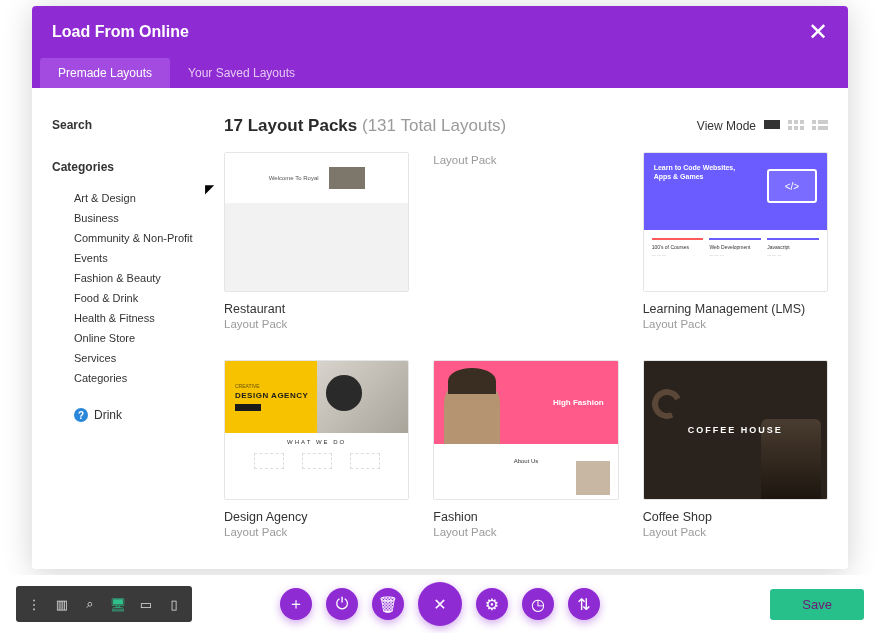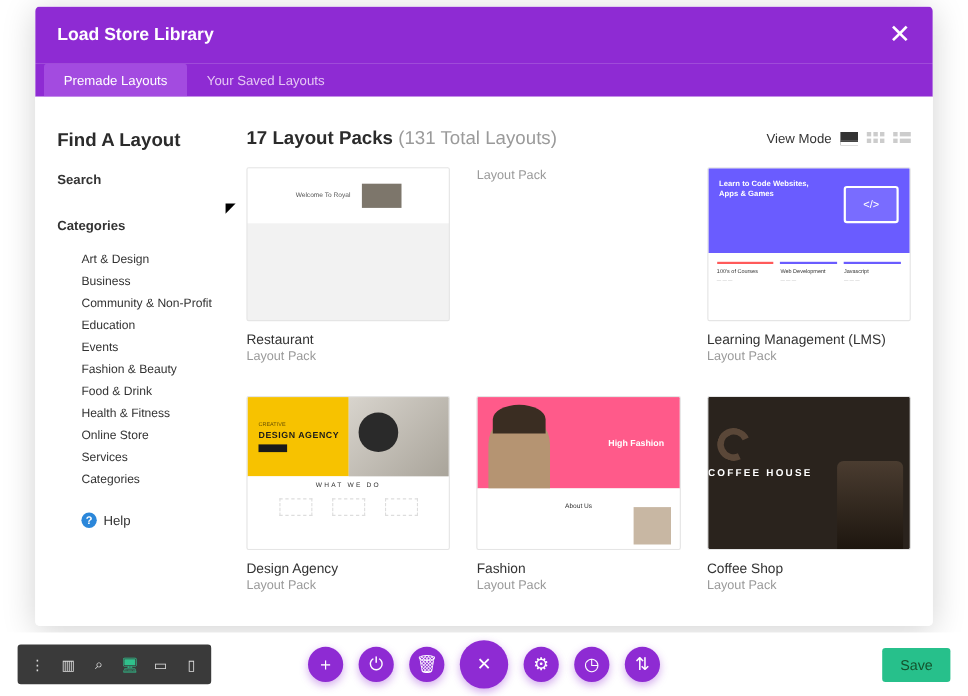--- a/index.html
+++ b/index.html
@@ -83,77 +83,75 @@
 
 .th-fashion .hero{height:60%;background:#ff5a8a;position:relative;display:flex;align-items:center;justify-content:flex-end;padding-right:14px;}
 .th-fashion .hero .t{color:#fff;font-size:8px;font-weight:600;text-align:right;}
 .th-fashion .hero .fig{position:absolute;left:10px;bottom:-10px;width:56px;height:78px;background:#b59472;border-radius:28px 28px 0 0;}
 .th-fashion .hero .fig::before{content:"";position:absolute;top:-8px;left:4px;right:4px;height:26px;background:#3a2d22;border-radius:50% 50% 0 0;}
 .th-fashion .below{height:40%;background:#fff;position:relative;display:flex;align-items:flex-start;justify-content:center;padding-top:14px;}
 .th-fashion .below .t{font-size:6px;color:#333;}
 .th-fashion .below .mini{position:absolute;right:8px;bottom:4px;width:34px;height:34px;background:#c8b7a3;}
 
 .th-coffee{background:#2a231d;}
-.th-coffee .inner{position:absolute;inset:0;display:flex;flex-direction:column;justify-content:center;}
+.th-coffee .inner{position:absolute;inset:0;display:flex;flex-direction:column;align-items:center;justify-content:center;}
 .th-coffee .t{color:#fff;font-size:9px;letter-spacing:2px;font-weight:600;}
 .th-coffee .machine{position:absolute;right:6px;bottom:0;width:60px;height:80px;background:linear-gradient(180deg,#4a3c30,#1d160f);border-radius:6px 6px 0 0;}
 .th-coffee .handle{position:absolute;left:8px;top:28px;width:30px;height:30px;border:6px solid #5a4738;border-radius:50%;border-right-color:transparent;transform:rotate(20deg);}
 
 .bottom-bar { position:absolute; left:0; right:0; bottom:0; height:58px; background:#fff; display:flex; align-items:center; padding:0 16px;}
 .left-tools{ background:#3a3a3a; display:flex; align-items:center; padding:4px; border-radius:3px; gap:0;}
 .lt-btn{ width:28px;height:28px;display:flex;align-items:center;justify-content:center;color:#ddd;cursor:pointer;font-size:13px;}
 .lt-btn.active{ color:#30c08b;}
 .center-tools{ position:absolute; left:50%; transform:translateX(-50%); display:flex; align-items:center; gap:14px;}
 .cbtn{ width:32px;height:32px;border-radius:50%;background:#8e2bd3;color:#fff;display:flex;align-items:center;justify-content:center;cursor:pointer;box-shadow:0 3px 8px rgba(142,43,211,.4);}
 .cbtn.big{ width:44px;height:44px;}
-.save-btn{ margin-left:auto; background:#27c08b;color:#14532d;padding:8px 16px;border-radius:3px;font-size:13px;cursor:pointer;font-weight:500;}
+.save-btn{ margin-left:auto; background:#27c08b;color:#701a75;padding:8px 32px;border-radius:3px;font-size:13px;cursor:pointer;font-weight:500;}
 
 .categories-block{margin-top:28px;}
 .cursor{position:absolute; left:205px; top:182px; font-size:12px; color:#000; pointer-events:none;}
 </style>
 </head>
 <body>
 
 <div class="modal">
   <div class="modal-header">
-    <div class="modal-title">Load Store Library</div>
+    <div class="modal-title">Load From Online</div>
     <div class="close-btn">
       <span>✕</span>
     </div>
   </div>
   <div class="tabs">
     <div class="tab active">Premade Layouts</div>
     <div class="tab">Your Saved Layouts</div>
   </div>
   <div class="modal-body">
 
     <aside class="sidebar">
-      <h2>Find A Layout</h2>
       <div class="section-label">Search</div>
 
       <div class="categories-block">
         <div class="section-label">Categories</div>
         <ul class="cat-list">
           <li>Art &amp; Design</li>
           <li>Business</li>
           <li>Community &amp; Non-Profit</li>
-          <li>Education</li>
           <li>Events</li>
           <li>Fashion &amp; Beauty</li>
           <li>Food &amp; Drink</li>
           <li>Health &amp; Fitness</li>
           <li>Online Store</li>
           <li>Services</li>
           <li>Categories</li>
         </ul>
       </div>
 
       <div class="help">
         <span class="help-icon">?</span>
-        <span>Help</span>
+        <span>Drink</span>
       </div>
     </aside>
 
     <section class="main">
       <div class="main-header">
         <div class="main-title">
           <span>17</span>
           <span>Layout Packs</span>
           <span class="muted">(131 Total Layouts)</span>
         </div>

